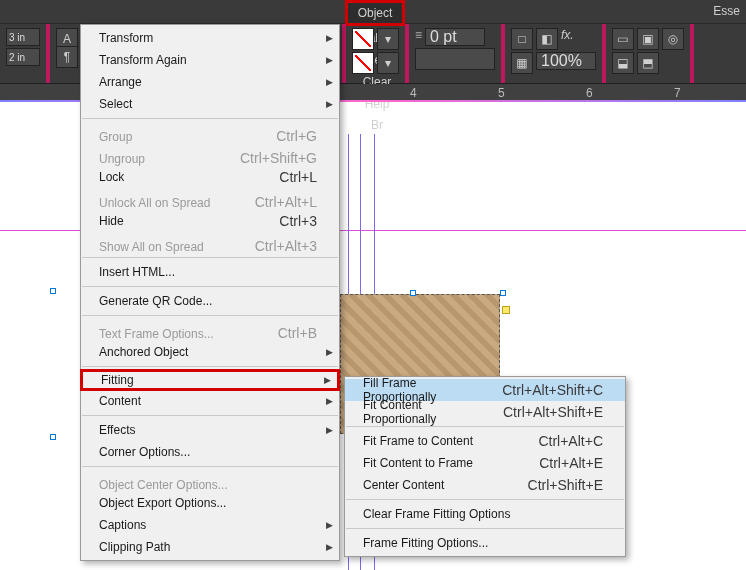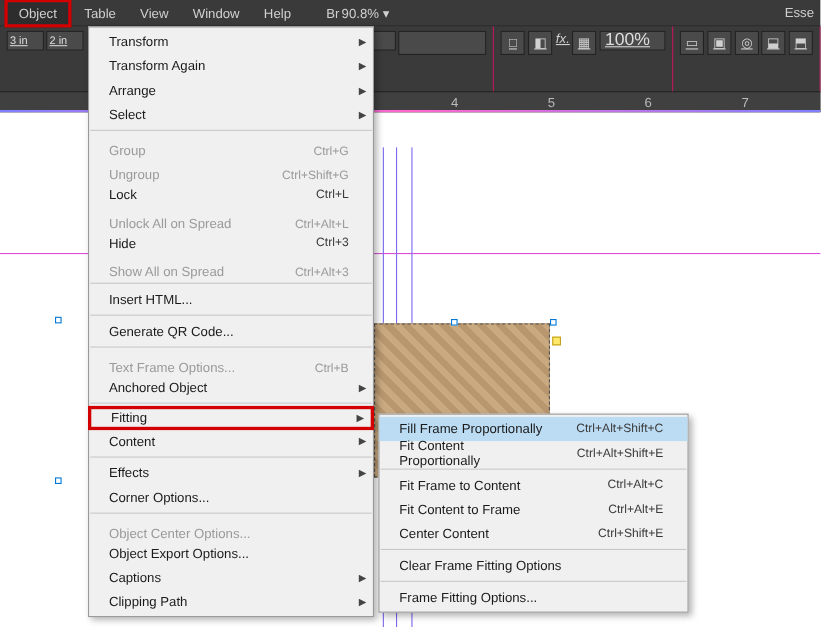--- a/index.html
+++ b/index.html
@@ -1,26 +1,26 @@
 <!DOCTYPE html>
 <html><head>
 <meta charset="utf-8">
 <style>
   * { margin: 0; padding: 0; box-sizing: border-box; font-family: "Segoe UI", Tahoma, sans-serif; font-size: 12px; }
   body { width: 746px; height: 570px; background: #fff; overflow: hidden; position: relative; }
 
   
   .chrome { background: #3a3a3a; color: #d0d0d0; }
-  .menubar { display: flex; align-items: center; height: 24px; padding-left: 8px; gap: 2px; border-bottom: 1px solid #2a2a2a; }
+  .menubar { display: flex; align-items: center; height: 24px; padding-left: 8px; gap: 2px; border-bottom: 1px solid #2a2a2a; flex-direction: column; }
   .menubar .mitem { padding: 3px 10px; cursor: default; }
   .menubar .mitem.active { background: #2d2d2d; }
   .menubar .hl { border: 3px solid #d20000; margin-left: -4px; }
 
   .panelrow { display:flex; height:60px; background:#3a3a3a; border-bottom:1px solid #1f1f1f;}
-  .panel { display:flex; flex-direction:row; gap:2px; padding:4px 6px; border-right:1px solid #be185d;text-decoration:underline;}
+  .panel { display:flex; flex-direction:column; gap:2px; padding:4px 6px; border-right:4px solid #be185d;}
   .panel .field { width:34px;height:18px;background:#4a4a4a;border:1px solid #222;color:#ddd;font-size:10px;padding:0 2px;display:flex;align-items:center;}
   .panel .ic { width:22px;height:22px;background:#4a4a4a;border:1px solid #222;display:flex;align-items:center;justify-content:center;}
   .panel .grp { display:flex; gap:3px;}
   .ptfield { width:60px;height:18px;background:#4a4a4a;border:1px solid #222;color:#ddd;font-size:16px;display:flex;align-items:center;padding:0 4px;}
 
   .ruler { height:18px; background:#404040; color:#bbb; display:flex; position:relative; font-size:9px; }
   .ruler .tick { position:absolute; top:2px; }
   .ruler .bl { position:absolute;bottom:0;left:0;right:0;height:2px;background:linear-gradient(to right,#8080ff 0%,#ff66cc 50%,#8080ff 100%);}
 
   
@@ -35,21 +35,21 @@
       linear-gradient(#c9a97f,#a08060);
     image-rendering: pixelated;
     border:1px dashed #555;
   }
 
   
   .menu { position:absolute; background:#f0f0f0; border:1px solid #9a9a9a; box-shadow:3px 3px 6px rgba(0,0,0,.3); padding:2px 0;}
   .menu .row { display:flex; align-items:center; height:22px; padding:0 22px 0 18px; color:#1a1a1a; cursor:default; position:relative;}
   .menu .row.disabled { color:#9a9a9a;align-items:flex-end; }
   .menu .row .lab { flex:1; }
-  .menu .row .sc { color:#3a3a3a; font-size:11px; margin-left:30px;}
+  .menu .row .sc { color:#3a3a3a; font-size:14px; margin-left:30px;}
   .menu .row.disabled .sc { color:#9a9a9a;}
   .menu .row .arw { position:absolute; right:6px; font-size:9px; color:#444;}
   .menu .sep { height:1px; background:#c8c8c8; margin:3px 1px;}
   .menu .row.hover { background:#bcdcf4; }
   .menu .row.boxed { border:3px solid #d20000; margin:-1px; }
 
   .menu1 { left:80px; top:24px; width:260px; }
   .menu2 { left:344px; top:376px; width:282px; }
 
   .esse { position:absolute; right:6px; top:4px; color:#d0d0d0; font-size:12px;}
@@ -57,21 +57,21 @@
   .redslash::after{content:"";position:absolute;left:2px;top:2px;right:2px;bottom:2px;background:linear-gradient(45deg,transparent 45%,red 45%,red 55%,transparent 55%);}
 </style>
 </head>
 <body>
 
 <div class="chrome">
   <div class="menubar">
     <div class="mitem active hl">Object</div>
     <div class="mitem">Table</div>
     <div class="mitem">View</div>
-    <div class="mitem">Window</div>
+    <div class="mitem">Clear</div>
     <div class="mitem">Help</div>
     <div style="width:18px"></div>
     <div class="icon-box">Br</div>
     <div class="zoom">
       <span>90.8%</span>
       <span>▾</span>
     </div>
     <div class="sep"></div>
     <div class="dd"></div>
     <div class="sep"></div>

